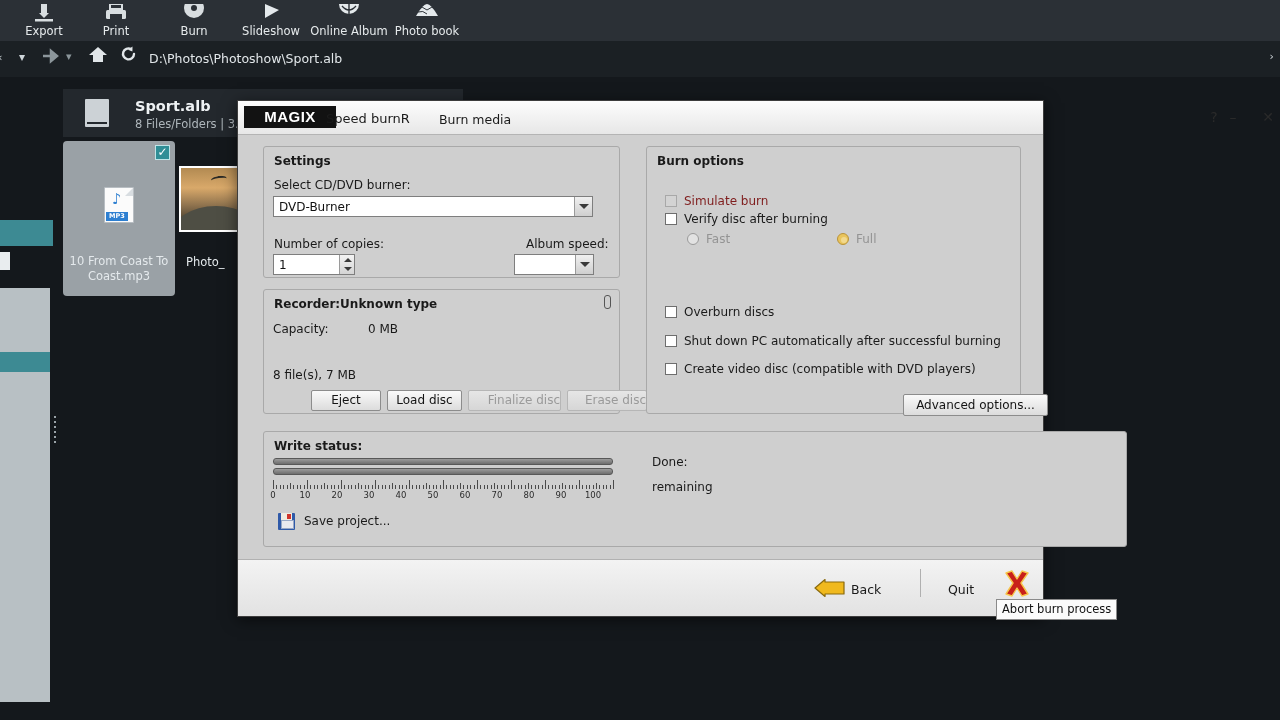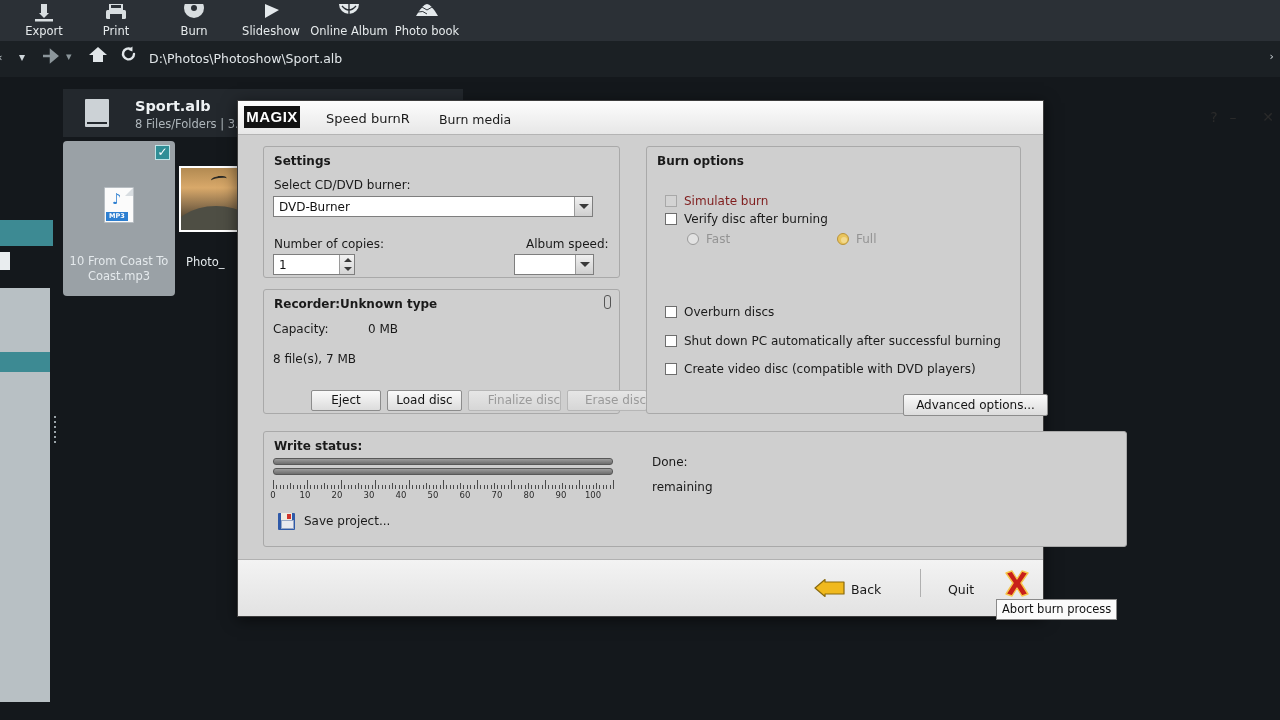--- a/index.html
+++ b/index.html
@@ -106,21 +106,21 @@
     position: absolute; left: 237px; top: 100px; width: 807px; height: 517px;
     background: #cfcfcf; border: 1px solid #3d3d3d;
     box-shadow: 0 3px 14px rgba(0,0,0,.55);
   }
   .titlebar {
     position: absolute; left: 0; top: 0; width: 100%; height: 34px;
     background: linear-gradient(#fdfdfd, #e7e7e7);
     border-bottom: 1px solid #b4b4b4;
   }
   .magix-logo {
-    position: absolute; left: 6px; top: 5px; width: 56px; height: 22px;
+    position: absolute; left: 6px; top: 5px; width: 92px; height: 22px;
     background: #121212; color: #ffffff; font-size: 15px; font-weight: bold;
     letter-spacing: .5px; text-align: center; line-height: 22px;
     font-family: "Liberation Sans", sans-serif;
   }
   .title-app { position: absolute; left: 88px; top: 10px; font-size: 13px; color: #1b1b1b; }
   .title-page { position: absolute; left: 166px; top: 11px; font-size: 12.5px; color: #1b1b1b; margin-left: 35px; }
   .win-btn {
     position: absolute; top: 5px; height: 24px; width: 26px;
     text-align: center; line-height: 22px; font-size: 14px; color: #2a2a2a;
   }
@@ -392,21 +392,21 @@
           <span class="val"></span>
           <span class="arrowbox"></span>
         </div>
       </div>
 
       <div class="group" style="left:25px; top:154px; width:357px; height:125px;">
         <div class="group-title">Recorder:Unknown type</div>
         <div style="position:absolute; right:8px; top:5px; width:7px; height:14px; border:1px solid #555; border-radius:3px;"></div>
         <div class="lbl" style="left:9px; top:32px;">Capacity:</div>
         <div class="lbl" style="left:104px; top:32px;">0 MB</div>
-        <div class="lbl" style="left:9px; top:62px;">8 file(s),  7 MB</div>
+        <div class="lbl" style="left:9px; top:78px;">8 file(s),  7 MB</div>
         <div class="btn" style="left:9px;  top:100px; width:70px;">Eject</div>
         <div class="btn" style="left:85px; top:100px; width:75px;">Load disc</div>
         <div class="btn disabled" style="left:166px; top:100px; width:93px;">Finalize disc</div>
         <div class="btn disabled" style="left:265px; top:100px; width:80px;">Erase disc</div>
       </div>
 
       <div class="group" style="left:408px; top:11px; width:375px; height:268px;">
         <div class="group-title">Burn options</div>
 
         <div class="cbrow" style="left:18px; top:47px;">

